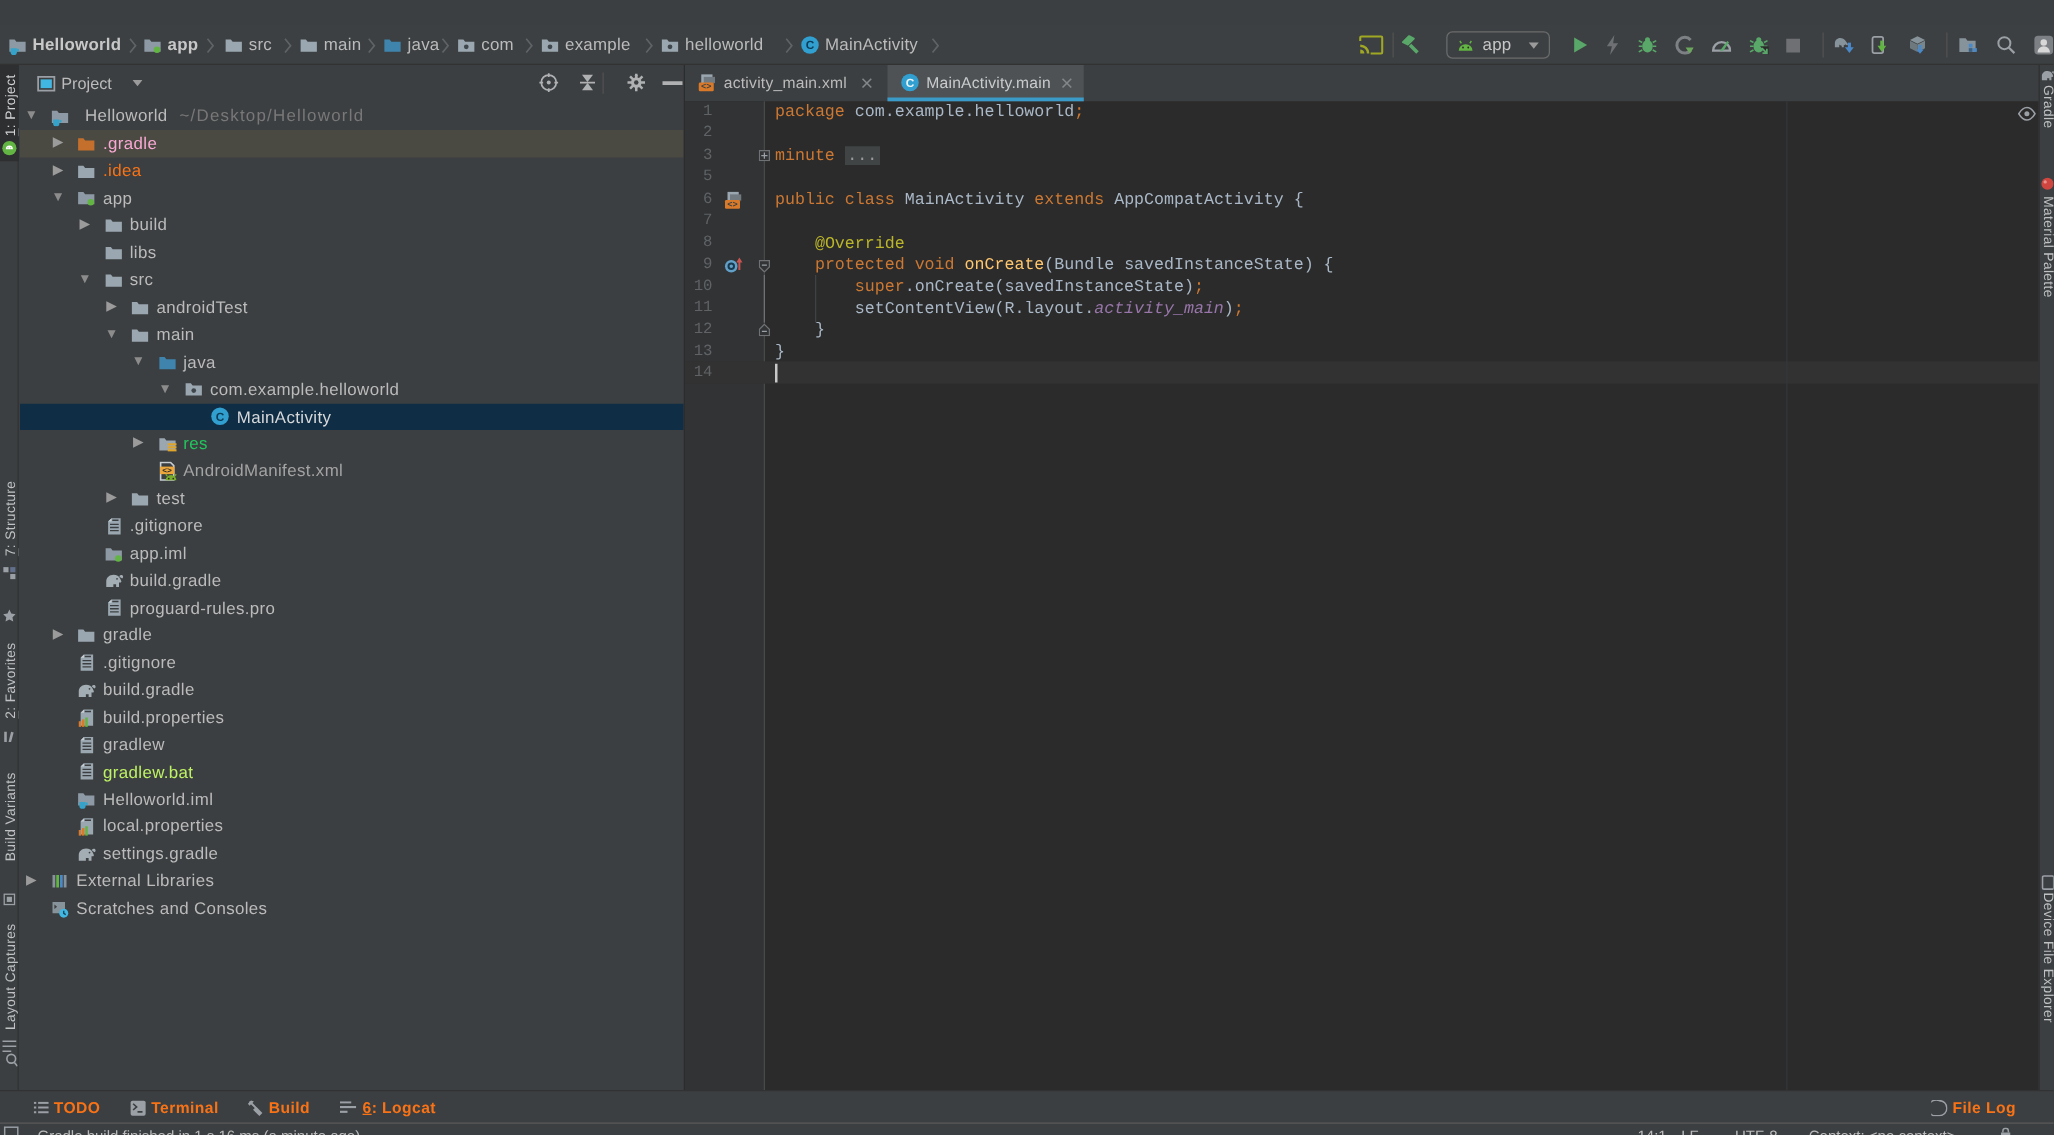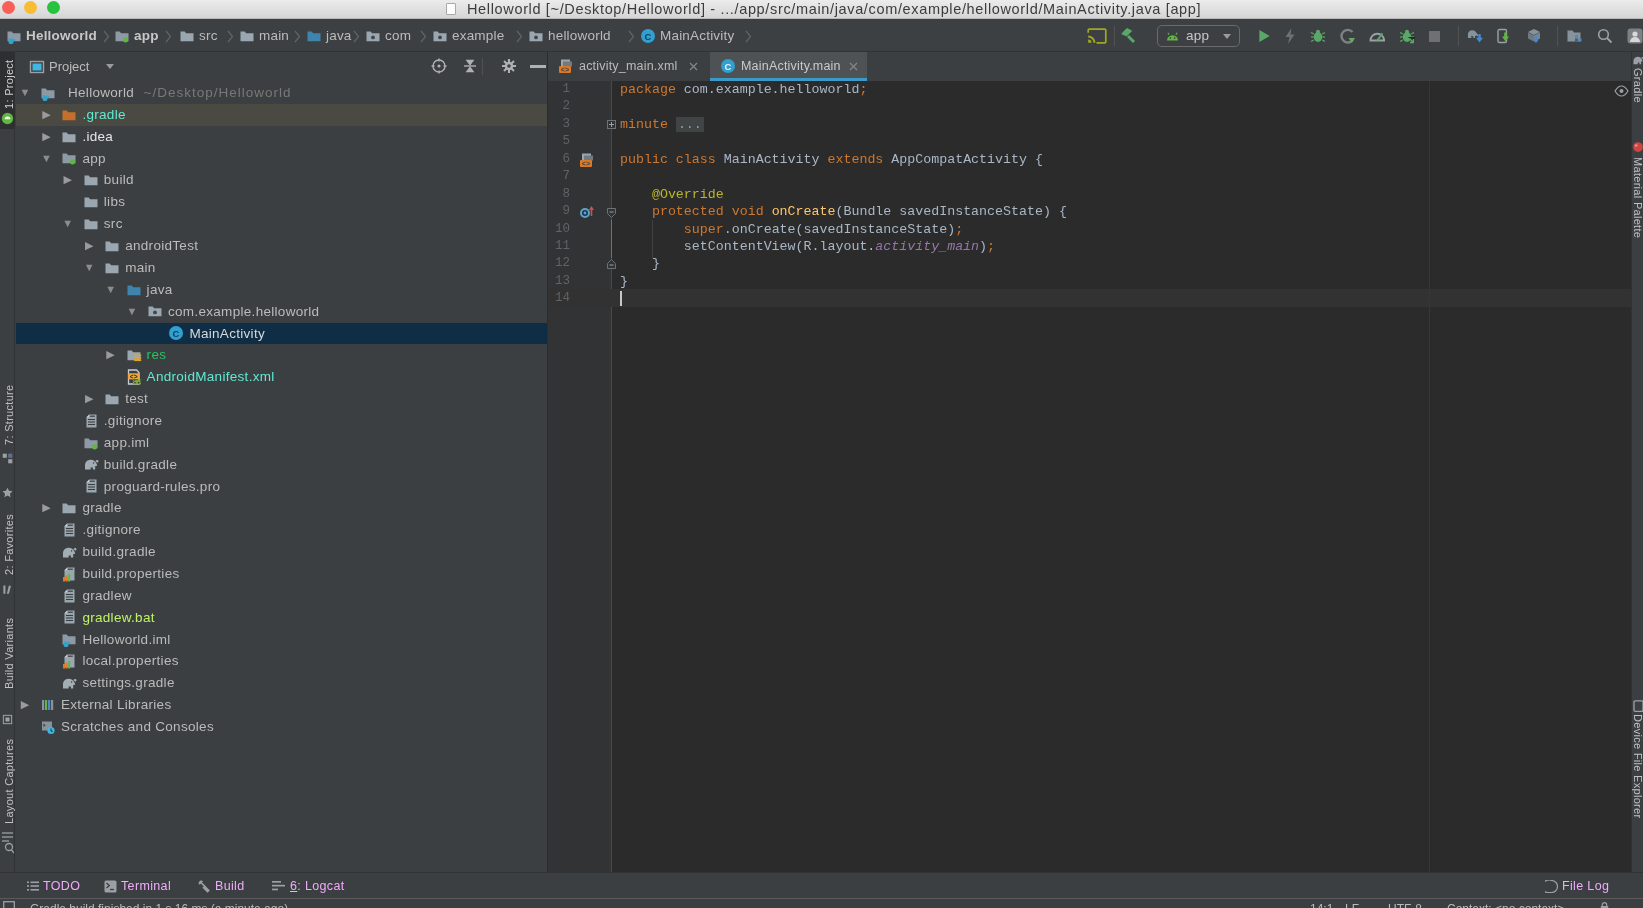--- a/index.html
+++ b/index.html
@@ -54,35 +54,28 @@
 #code i { font-style:normal; }
 #code i.k { color:#cc7832; }
 #code i.a { color:#bbb529; }
 #code i.m { color:#ffc66d; }
 #code i.f { color:#9876aa; font-style:italic; }
 #code i.fold { color:#9b9b9b; background:#404445; padding:0 2px; }
 
 
 #bottombar { position:absolute; left:0; top:872px; width:1643px; height:26px; background:#3c3f41;
   border-top:1px solid #303233; }
-.bitem { position:absolute; top:0; height:26px; line-height:26px; font-size:12.5px; letter-spacing:0.35px; color:#f0abfc; }
+.bitem { position:absolute; top:0; height:26px; line-height:26px; font-size:12.5px; letter-spacing:0.35px; color:#f97316;font-weight:bold; }
 #statusbar { position:absolute; left:0; top:898px; width:1643px; height:10px; background:#3c3f41;
   border-top:1px solid #5a5a5a; overflow:hidden; }
 .sitem { position:absolute; top:3px; font-size:12px; color:#bbbbbb; white-space:nowrap; }
 </style></head>
 <body>
 <div id="root">
 
-  <div id="titlebar">
-    <span class="light" style="left:1.5px;background:#f95f56"></span>
-    <span class="light" style="left:24.4px;background:#f9bc33"></span>
-    <span class="light" style="left:47.2px;background:#29c23f"></span>
-    <span id="doc-ic"></span>
-    <span id="title-text">Helloworld [~/Desktop/Helloworld] - .../app/src/main/java/com/example/helloworld/MainActivity.java [app]</span>
-  </div>
 
   <div id="navbar">
       <svg class="nic" style="left:6px" width="16" height="16" viewBox="0 0 16 16">
         <path d="M1.5 3.5h4.2l1.4 1.8h7.4v8H1.5z" fill="#8d9aa5"></path>
         <path d="M2.5 10.5h5v3.2a2.5 2.5 0 0 1-5 0z" fill="#35a3c9"></path>
         <path d="M7.6 11h1.6v2h-1.6z" fill="#35a3c9"></path>
       </svg>
 <span class="crumb b" style="left:26px">Helloworld</span>
 <svg class="csep" style="left:103px" width="7" height="13" viewBox="0 0 7 13">
         <path d="M1 1l4.5 5.5L1 12" stroke="#606366" stroke-width="1.3" fill="none"></path>
@@ -334,26 +327,26 @@
           <path d="M1.5 3.5h4.2l1.4 1.8h7.4v8H1.5z" fill="#8d9aa5"></path>
           <path d="M2.5 10.5h5v3.2a2.5 2.5 0 0 1-5 0z" fill="#35a3c9"></path>
           <path d="M7.6 11h1.6v2h-1.6z" fill="#35a3c9"></path>
         </svg>
         <span class="tname" style="left:52.0px;top:30.0px;color:#bbbbbb">Helloworld<span class="tpath">&nbsp;&nbsp;~/Desktop/Helloworld</span></span>
 <div class="rowbg" style="top:51.9px;background:#4b4a42"></div>
         <span class="arr" style="left:24.4px;top:51.9px;color:#9b9b9b">▶</span>
         <svg class="ic" style="left:45.4px;top:54.7px" width="16" height="16" viewBox="0 0 16 16">
           <path d="M1.5 3.5h4.2l1.4 1.8h7.4v8H1.5z" fill="#c4702c"></path>
         </svg>
-        <span class="tname" style="left:66.4px;top:51.9px;color:#5eead4">.gradle</span>
+        <span class="tname" style="left:66.4px;top:51.9px;color:#f9a8d4">.gradle</span>
 <span class="arr" style="left:24.4px;top:73.7px;color:#9b9b9b">▶</span>
         <svg class="ic" style="left:45.4px;top:76.5px" width="16" height="16" viewBox="0 0 16 16">
           <path d="M1.5 3.5h4.2l1.4 1.8h7.4v8H1.5z" fill="#9aa7b0"></path>
         </svg>
-        <span class="tname" style="left:66.4px;top:73.7px;color:#e5e5e5">.idea</span>
+        <span class="tname" style="left:66.4px;top:73.7px;color:#f97316">.idea</span>
 <span class="arr" style="left:24.4px;top:95.6px;color:#8c8c8c">▼</span>
         <svg class="ic" style="left:45.4px;top:98.4px" width="16" height="16" viewBox="0 0 16 16">
           <path d="M1.5 3.5h4.2l1.4 1.8h7.4v8H1.5z" fill="#8d9aa5"></path>
           <circle cx="11.6" cy="11.8" r="2.6" fill="#62b543"></circle>
         </svg>
         <span class="tname" style="left:66.4px;top:95.6px;color:#bbbbbb">app</span>
 <span class="arr" style="left:45.8px;top:117.4px;color:#9b9b9b">▶</span>
         <svg class="ic" style="left:66.8px;top:120.2px" width="16" height="16" viewBox="0 0 16 16">
           <path d="M1.5 3.5h4.2l1.4 1.8h7.4v8H1.5z" fill="#9aa7b0"></path>
         </svg>
@@ -407,21 +400,21 @@
 <svg class="ic" style="left:109.6px;top:317.0px" width="16" height="16" viewBox="0 0 16 16">
           <path d="M2.5 1h8l2.5 2.5V15h-10.5z" fill="none" stroke="#c6ced4" stroke-width="1.3"></path>
           <rect x="2" y="4.3" width="11.5" height="6" fill="#eda83d"></rect>
           <text x="7.7" y="9.6" font-size="6.5" font-family="Liberation Mono" font-weight="700" fill="#2b2b2b" text-anchor="middle">&lt;&gt;</text>
           <path d="M6.5 15.2a4.3 4.3 0 0 1 8.6 0z" fill="#77ad2a"></path>
           <line x1="7.8" y1="11.8" x2="6.6" y2="10.4" stroke="#77ad2a" stroke-width="1"></line>
           <line x1="13.8" y1="11.8" x2="15" y2="10.4" stroke="#77ad2a" stroke-width="1"></line>
           <circle cx="9" cy="13.8" r=".7" fill="#2b2b2b"></circle>
           <circle cx="12.6" cy="13.8" r=".7" fill="#2b2b2b"></circle>
         </svg>
-        <span class="tname" style="left:130.6px;top:314.2px;color:#5eead4">AndroidManifest.xml</span>
+        <span class="tname" style="left:130.6px;top:314.2px;color:#a3a3a3">AndroidManifest.xml</span>
 <span class="arr" style="left:67.2px;top:336.0px;color:#9b9b9b">▶</span>
         <svg class="ic" style="left:88.2px;top:338.8px" width="16" height="16" viewBox="0 0 16 16">
           <path d="M1.5 3.5h4.2l1.4 1.8h7.4v8H1.5z" fill="#9aa7b0"></path>
         </svg>
         <span class="tname" style="left:109.2px;top:336.0px;color:#bbbbbb">test</span>
 <svg class="ic" style="left:66.8px;top:360.7px" width="16" height="16" viewBox="0 0 16 16">
           <path d="M6.2 1.5h7.3v13H3.5V4.2z" fill="#9aa7b0"></path>
           <path d="M3.5 4.2L6.2 1.5v2.7z" fill="#c6ced4"></path>
           <g stroke="#3c3f41" stroke-width="1.1">
             <line x1="5" y1="6.5" x2="12" y2="6.5"></line>

